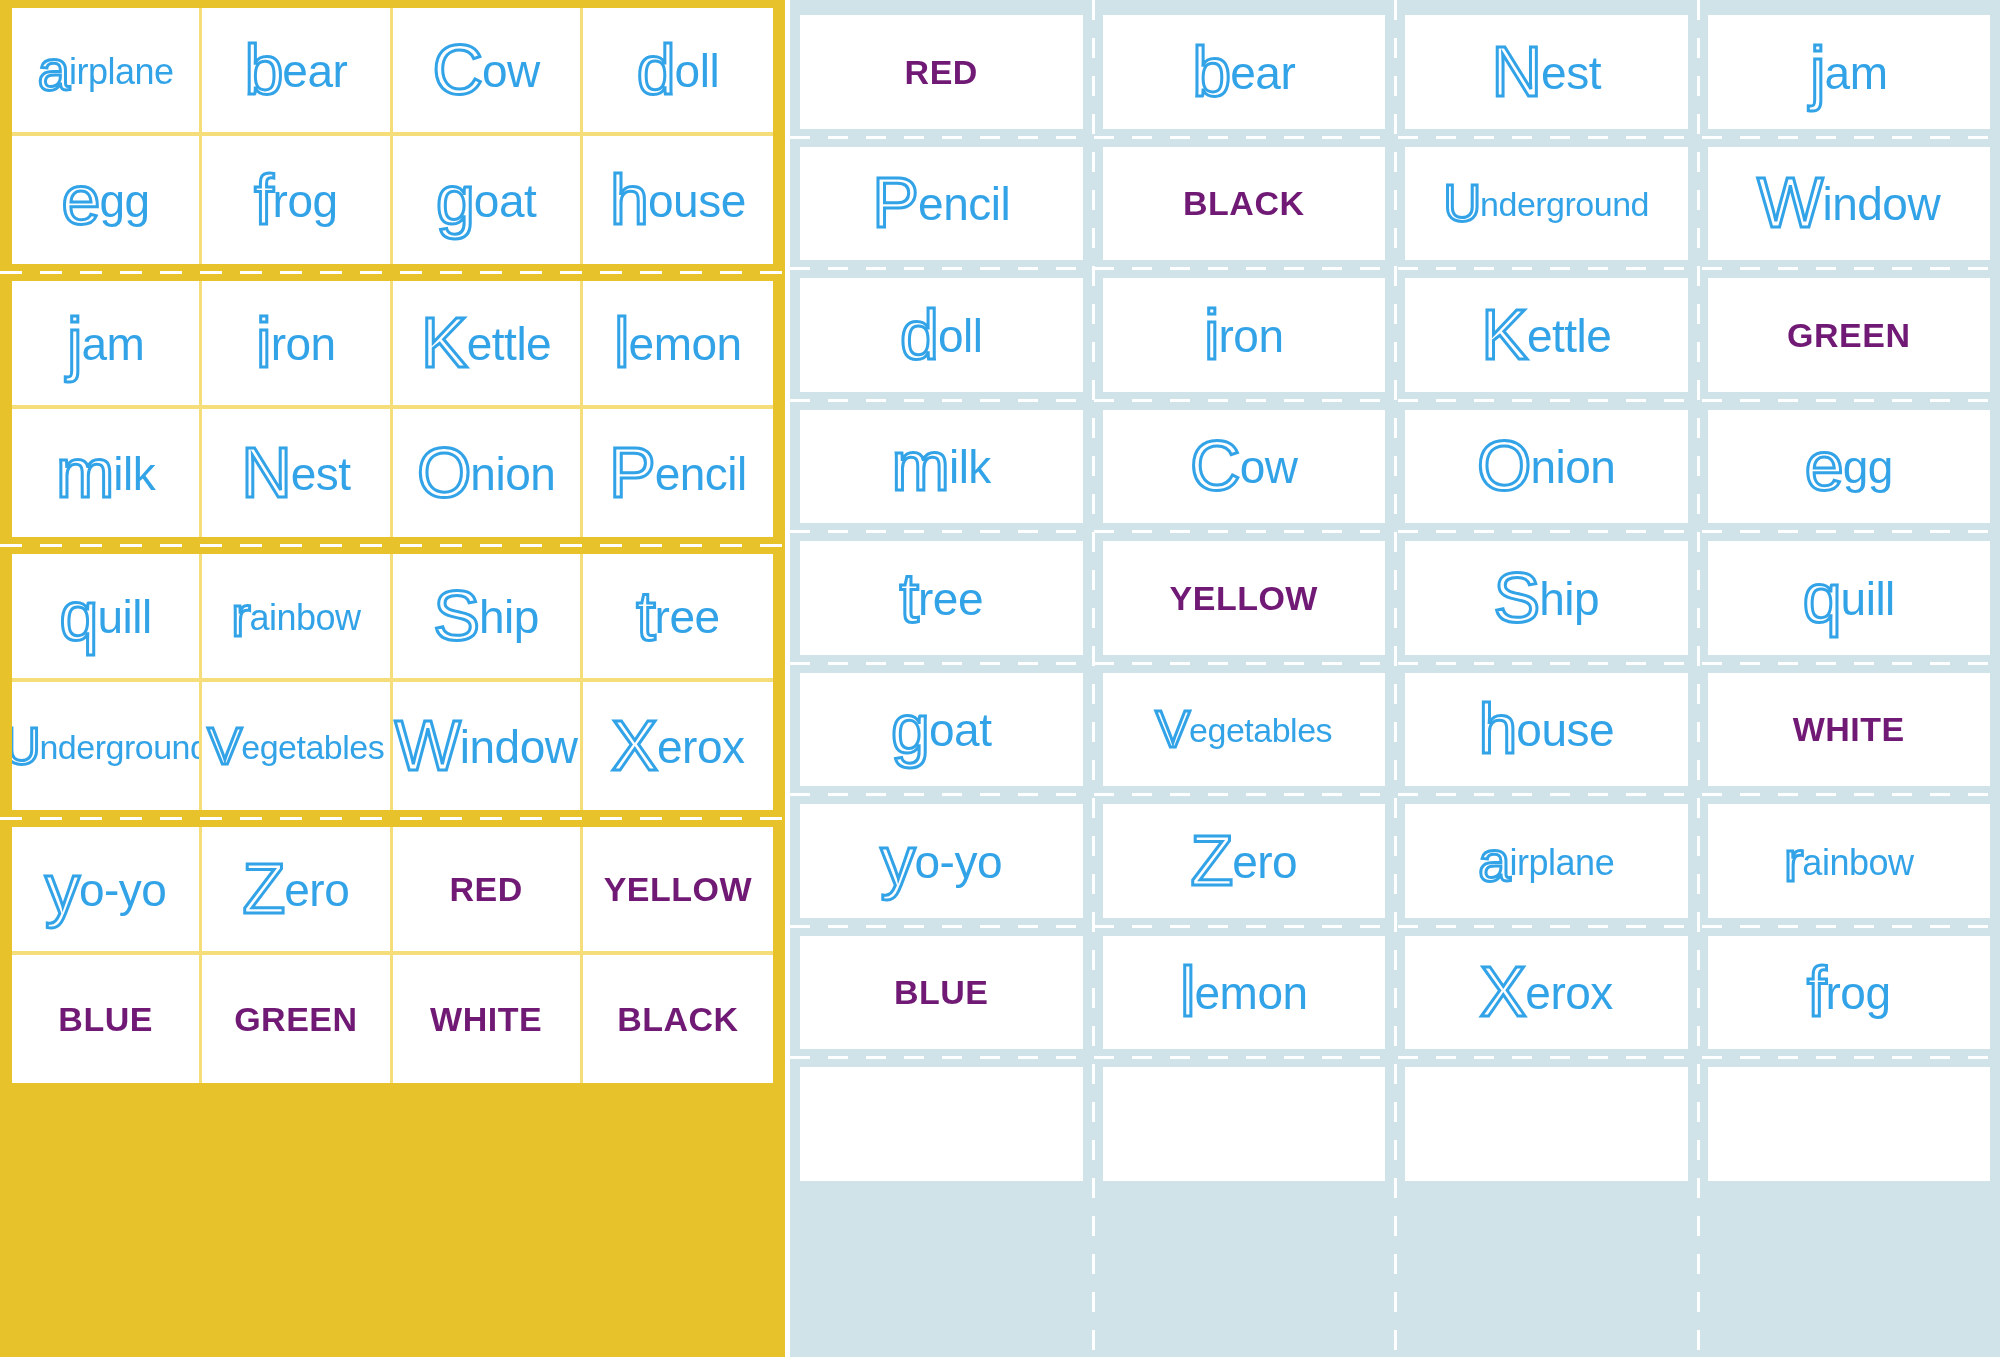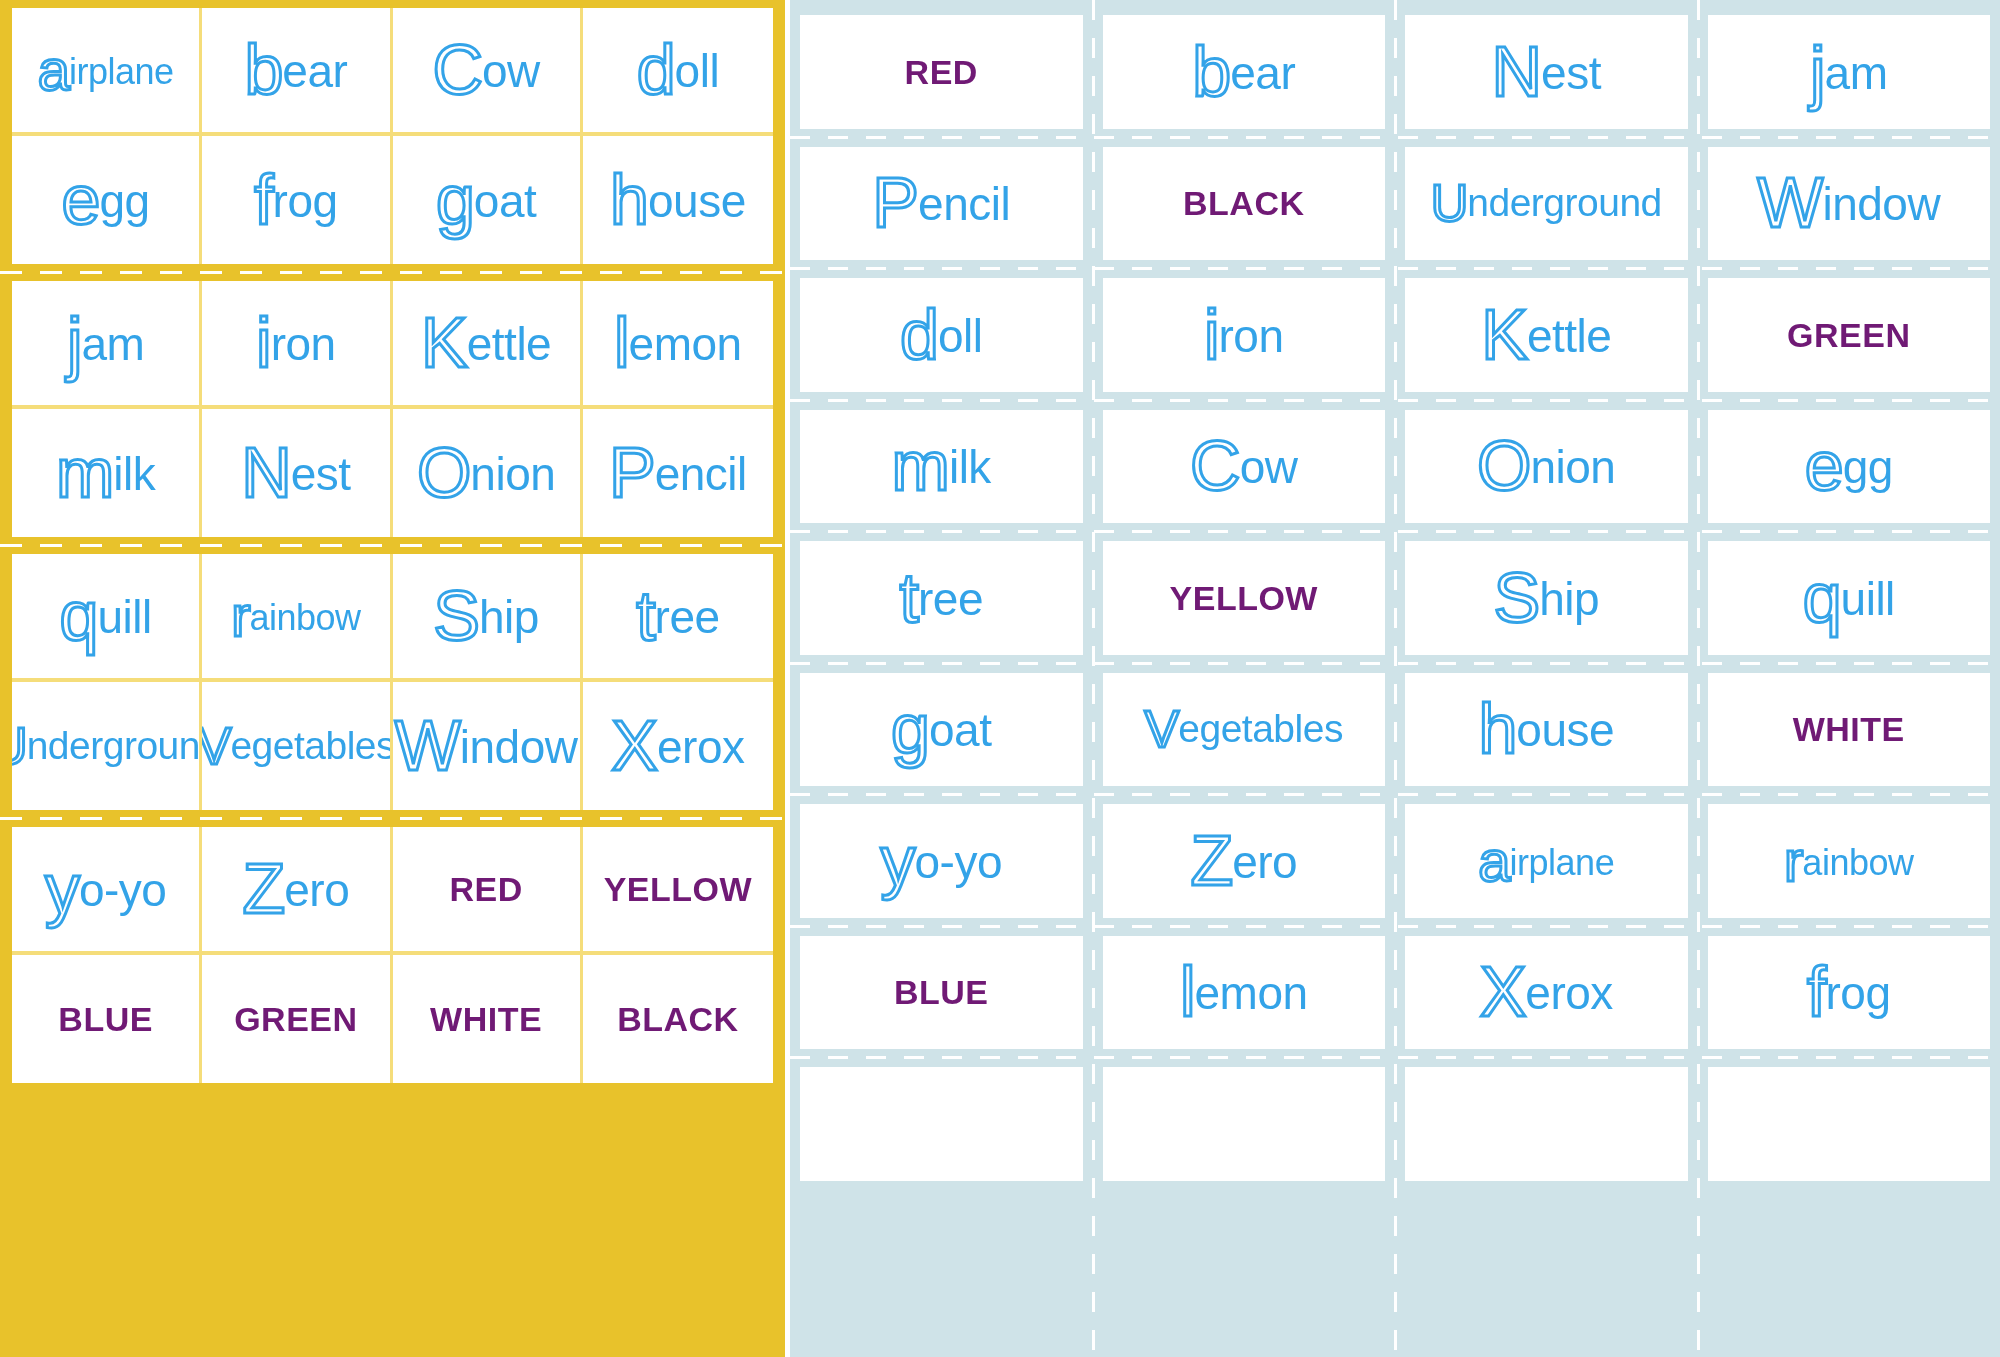--- a/index.html
+++ b/index.html
@@ -122,21 +122,21 @@
   .word.colorword{
     font-size:34px;
     font-weight:700;
     letter-spacing:0.5px;
     color:#701a75;
   }
   
   .word.len-long .cap{font-size:58px;}
   .word.len-long .tail{font-size:36px;}
   .word.len-xlong .cap{font-size:52px;}
-  .word.len-xlong .tail{font-size:39px;}
+  .word.len-xlong .tail{font-size:34px;}
 </style>
 </head>
 <body>
 
 <div id="sheet">
 
   <div id="left-sheet">
       <div class="yblock" style="position: absolute; left: 12px; width: 761px; top: 8px; height: 256px;">
         <div class="ycell">
           <span class="word len-long"><span class="cap">a</span><span class="tail">irplane</span></span>

